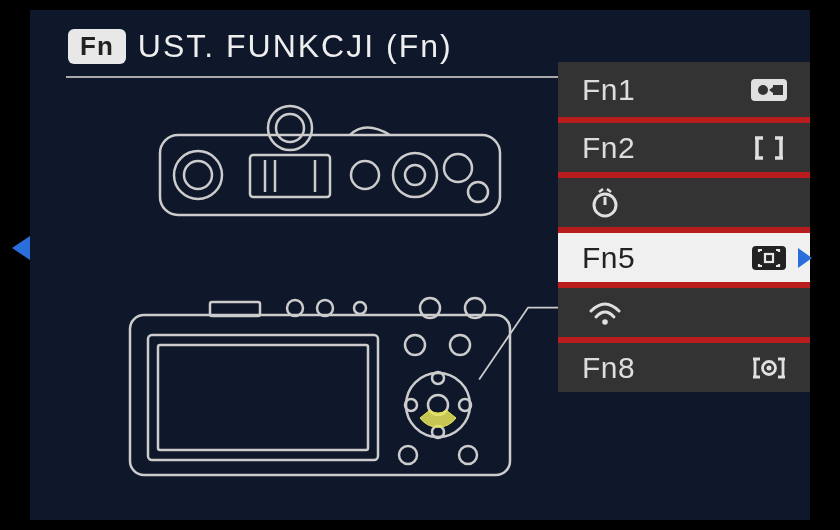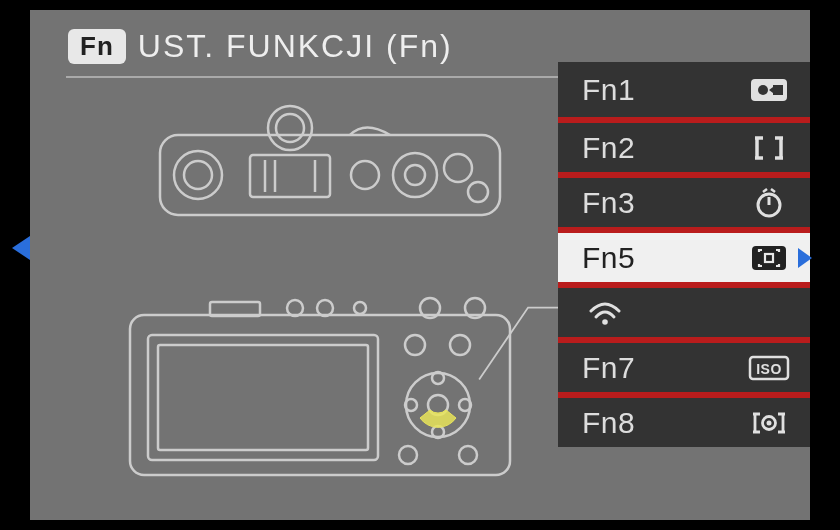--- a/index.html
+++ b/index.html
@@ -10,21 +10,21 @@
       font-family: Arial, Helvetica, sans-serif;
       overflow: hidden;
       position: relative;
     }
     .screen {
       position: absolute;
       left: 30px;
       top: 10px;
       width: 780px;
       height: 510px;
-      background: #737373;
+      background: #0f172a;
       padding-left: 48px;
     }
     .header {
       position: absolute;
       left: 38px;
       top: 18px;
       display: flex;
       align-items: center;
       gap: 12px;
     }
@@ -217,21 +217,20 @@
     <div class="list-item">
       <span class="list-label">Fn2</span>
       <span class="list-icon">
         <svg width="36" height="30" viewBox="0 0 36 30">
             <path d="M 6 5 L 6 25 M 4 5 L 12 5 M 4 25 L 12 25 M 30 5 L 30 25 M 24 5 L 32 5 M 24 25 L 32 25" stroke="#e0e0e0" stroke-width="3.5" fill="none"></path>
           </svg>
       </span>
     </div>
 
     <div class="list-item">
-      <span class="list-label">Fn3</span>
       <span class="list-icon">
         <svg width="32" height="32" viewBox="0 0 32 32">
             <circle cx="16" cy="18" r="11" fill="none" stroke="#e0e0e0" stroke-width="3"></circle>
             <path d="M 16 18 L 16 10" stroke="#e0e0e0" stroke-width="3"></path>
             <path d="M 10 5 L 14 2 M 22 5 L 18 2" stroke="#e0e0e0" stroke-width="2.5"></path>
           </svg>
       </span>
     </div>
 
 
@@ -254,29 +253,20 @@
         <svg width="36" height="28" viewBox="0 0 36 28">
             <g fill="none" stroke="#e0e0e0" stroke-width="3" stroke-linecap="round">
               <path d="M 4 12 Q 18 -2 32 12"></path>
               <path d="M 9 18 Q 18 8 27 18"></path>
             </g>
             <circle cx="18" cy="23" r="2.8" fill="#e0e0e0"></circle>
           </svg>
       </span>
     </div>
 
-    <div class="list-item">
-      <span class="list-label">Fn7</span>
-      <span class="list-icon">
-        <svg width="42" height="26" viewBox="0 0 42 26">
-            <rect x="2" y="2" width="38" height="22" rx="3" fill="none" stroke="#e0e0e0" stroke-width="2.5"></rect>
-            <text x="21" y="18.5" font-family="Arial" font-size="14" font-weight="900" fill="#e0e0e0" text-anchor="middle" letter-spacing="0.5">ISO</text>
-          </svg>
-      </span>
-    </div>
 
     <div class="list-item">
       <span class="list-label">Fn8</span>
       <span class="list-icon">
         <svg width="40" height="28" viewBox="0 0 40 28">
             <g stroke="#e0e0e0" stroke-width="2.8" fill="none">
               <path d="M 6 5 L 6 23 M 4 5 L 11 5 M 4 23 L 11 23 M 34 5 L 34 23 M 29 5 L 36 5 M 29 23 L 36 23"></path>
               <circle cx="20" cy="14" r="6.5"></circle>
             </g>
             <circle cx="20" cy="14" r="2.5" fill="#e0e0e0"></circle>

